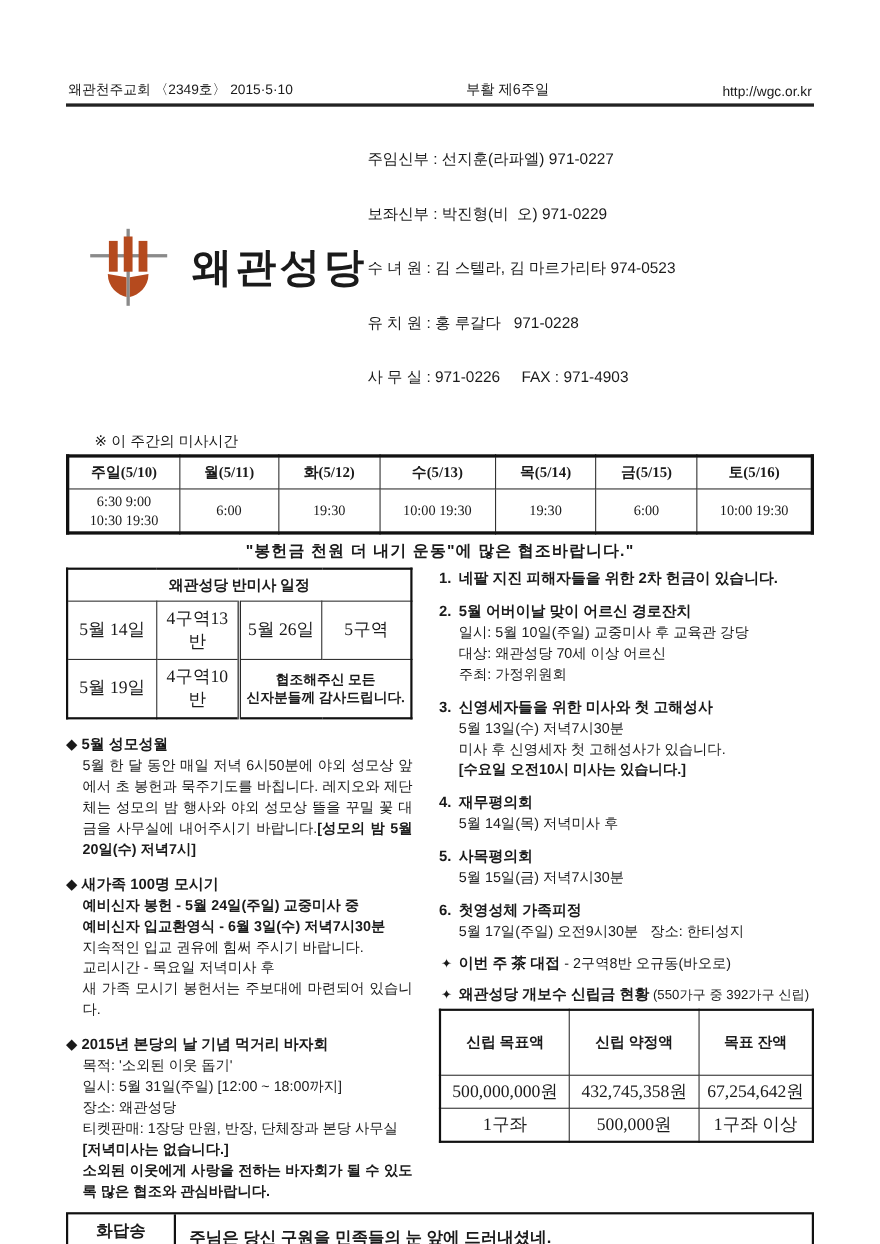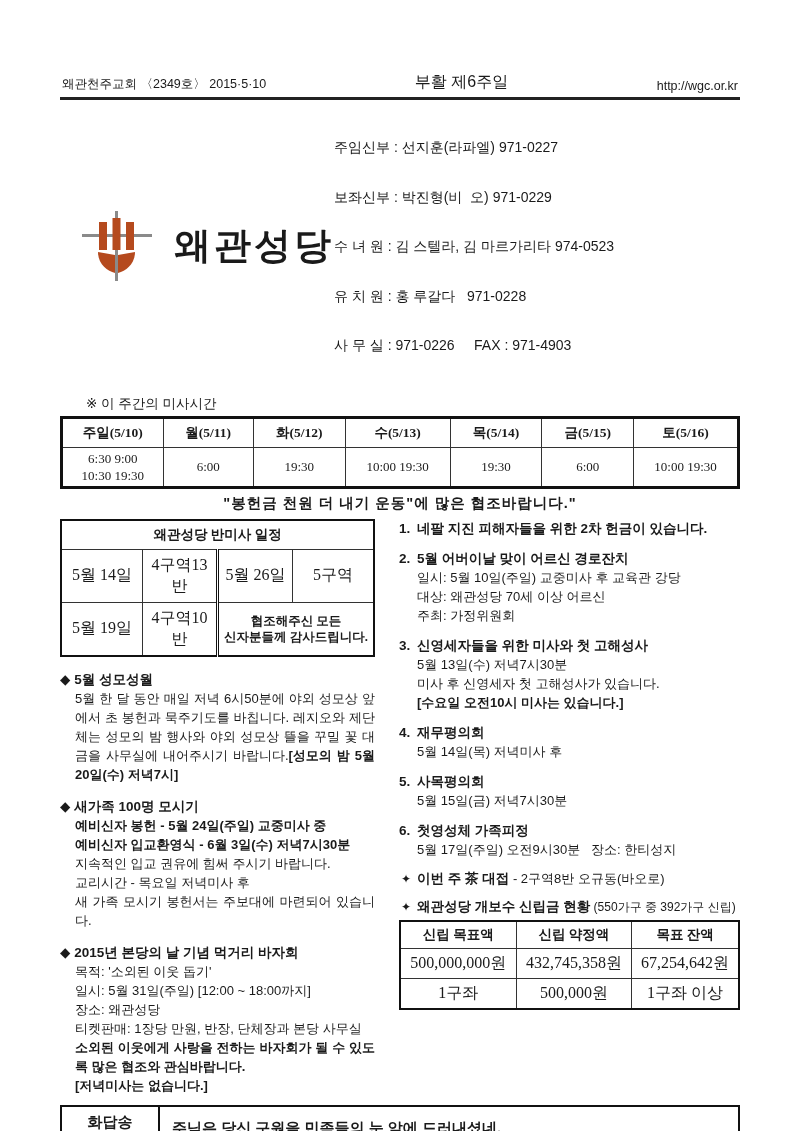--- a/index.html
+++ b/index.html
@@ -7,21 +7,21 @@
   body {
     width: 800px; height: 1131px; overflow: hidden;
     font-family: "Liberation Sans", "DejaVu Sans", sans-serif;
     color: #1a1a1a;
   }
   .page { padding: 72px 60px 0 60px; width: 800px; }
 
   
   .masthead { display:flex; justify-content:space-between; align-items:flex-end;
     font-size:12.5px; padding:0 2px 4px 2px; border-bottom:3px solid #222; }
-  .masthead .season { font-size:16px; }
+  .masthead .season { font-size:13px; }
 
   
   .brand-row { display:flex; align-items:center; margin-top:6px; }
   .logo-wrap { width:86px; height:74px; margin-left:14px; flex:none; }
   .church-name { font-size:37px; font-weight:bold; letter-spacing:3px; margin-left:14px; flex:none; }
   .contacts { font-size:14px; line-height:16.5px; white-space:pre-wrap; }
 
   
   .mass-title { font-size:13.5px; margin:8px 0 3px 26px; }
   table { border-collapse:collapse;font-family:Liberation Serif, serif; }
@@ -49,21 +49,21 @@
 
   .r-item { margin-bottom:11px; }
   .r-title { display:flex; font-weight:bold; font-size:13.5px; line-height:19px; }
   .r-no { width:18px; flex:none; }
   .r-body { margin-left:18px; font-size:13px; line-height:19px; }
   .star-line { display:flex; margin:10px 0 10px 2px; font-size:13px; align-items:baseline; }
   .star { width:16px; flex:none; font-size:12px; }
   .star-bold { font-weight:bold; font-size:13.5px; }
 
   .fund-table { width:100%; border:2.5px solid #111; text-align:center; margin-top:2px; }
-  .fund-table th { border:1px solid #333; font-size:13.5px; padding:4px; }
+  .fund-table th { border:1px solid #333; font-size:13.5px; padding:20px; }
   .fund-table td { border:1px solid #333; font-size:16px; padding:4px; }
 
   
   .psalm-box { display:flex; border:2.5px solid #111; margin-top:10px; align-items:stretch; }
   .psalm-label { width:98px; flex:none; text-align:center; font-weight:bold; font-size:15px;
     padding:6px 0; border-right:2px solid #111; }
   .psalm-text { font-size:15px; padding:12px 12px;font-weight:bold; }
 
   .hymn-box { border:2px solid #111; margin-top:7px; padding:5px 6px 3px 6px; }
 </style>
@@ -168,22 +168,22 @@
         </div>
       </div>
 
       <div class="sec">
         <div class="sec-title">◆ 2015년 본당의 날 기념 먹거리 바자회</div>
         <div class="sec-body">
           <div>목적: '소외된 이웃 돕기'</div>
           <div>일시: 5월 31일(주일) [12:00 ~ 18:00까지]</div>
           <div>장소: 왜관성당</div>
           <div>티켓판매: 1장당 만원, 반장, 단체장과 본당 사무실</div>
+          <div class="b">[저녁미사는 없습니다.]</div>
           <div class="b">소외된 이웃에게 사랑을 전하는 바자회가 될 수 있도록 많은 협조와 관심바랍니다.</div>
-          <div class="b">[저녁미사는 없습니다.]</div>
         </div>
       </div>
     </div>
 
     <div class="col-right">
 
       <div class="r-item">
         <div class="r-title">
           <span class="r-no">1.</span>
           <span>네팔 지진 피해자들을 위한 2차 헌금이 있습니다.</span>

